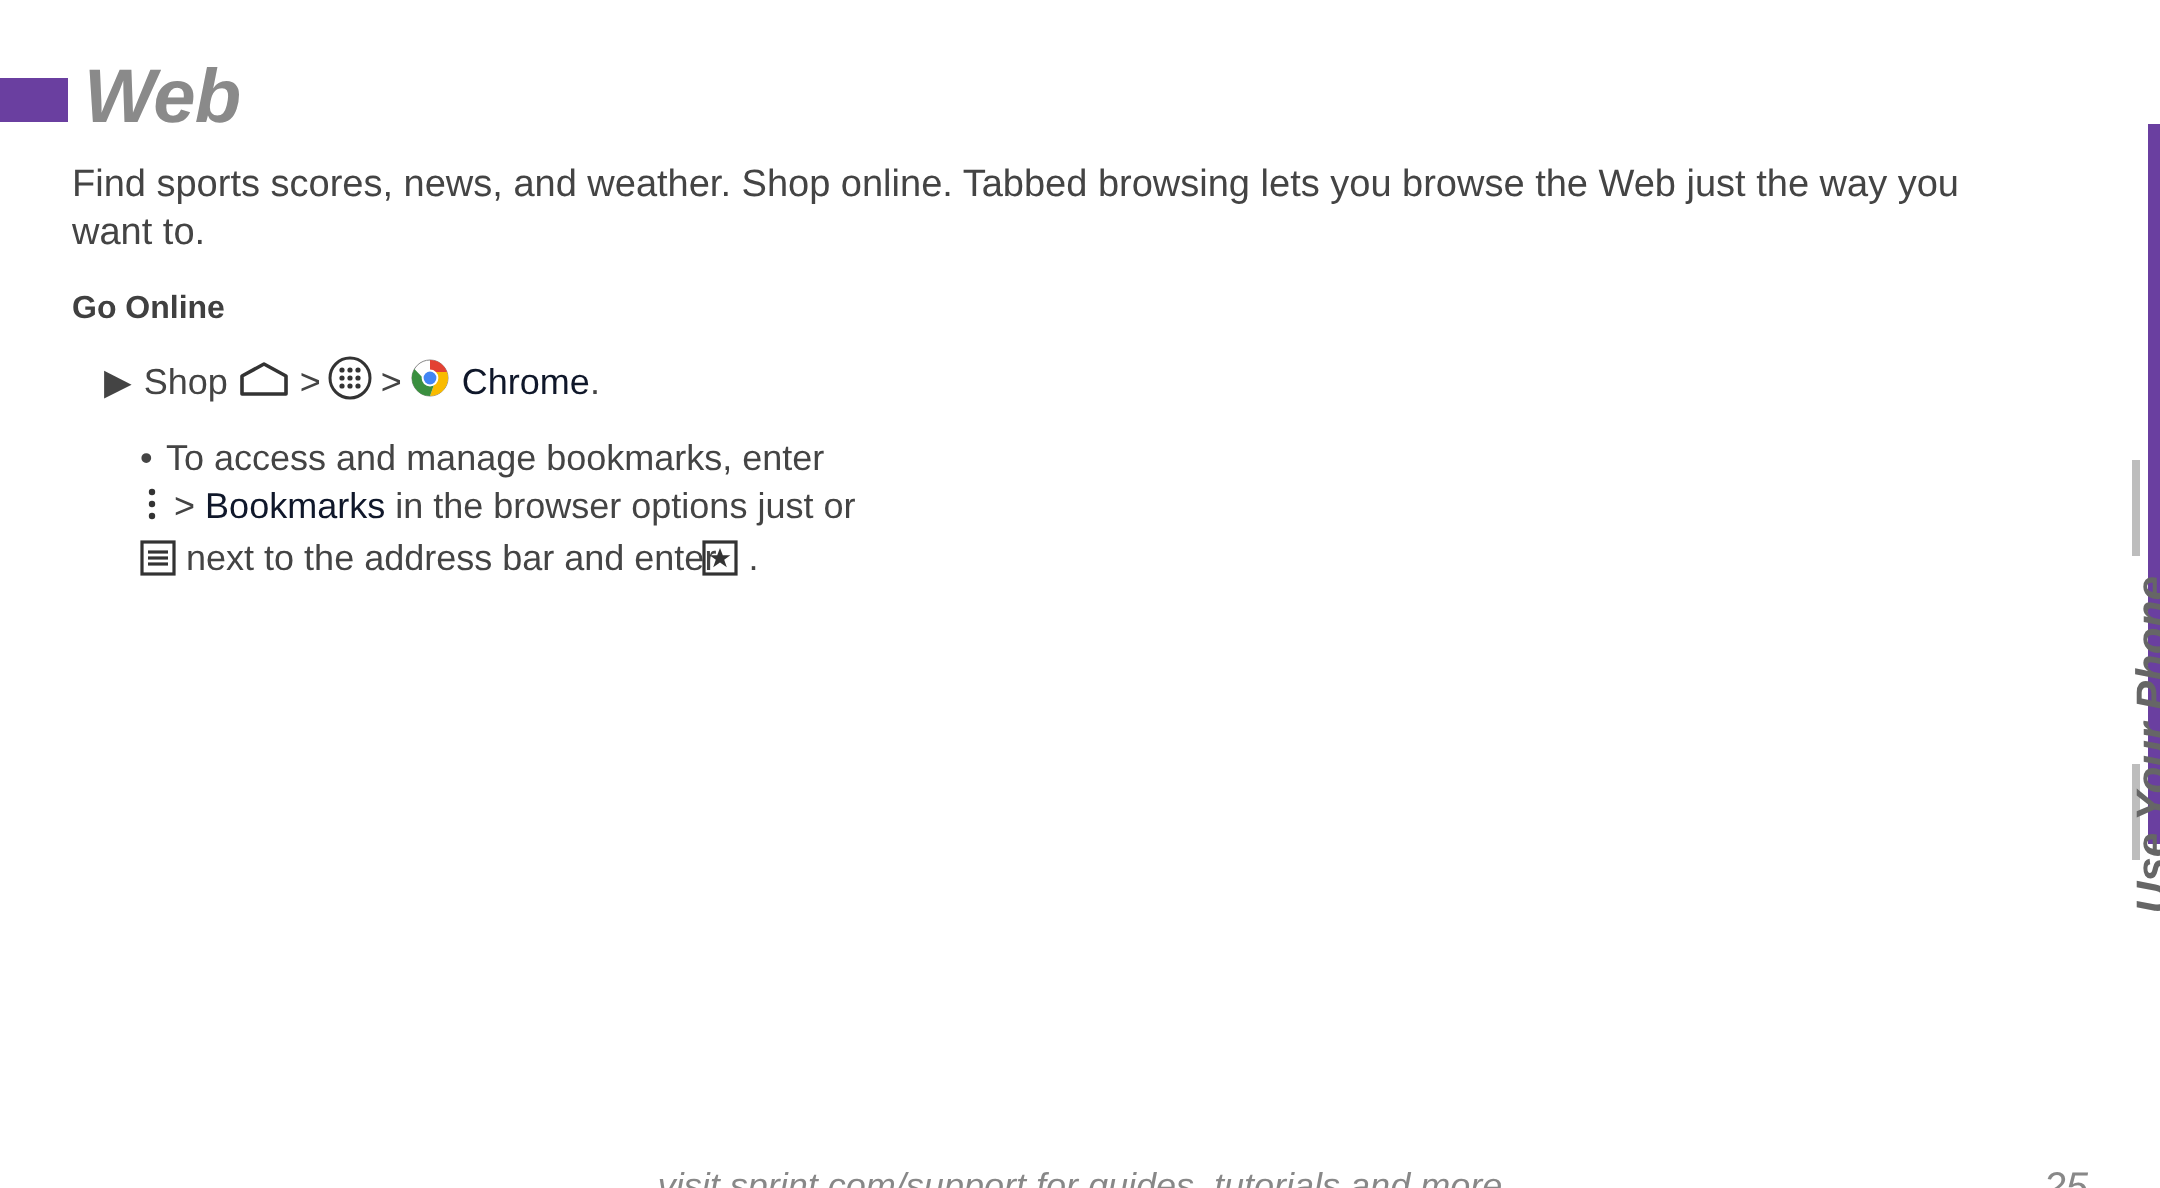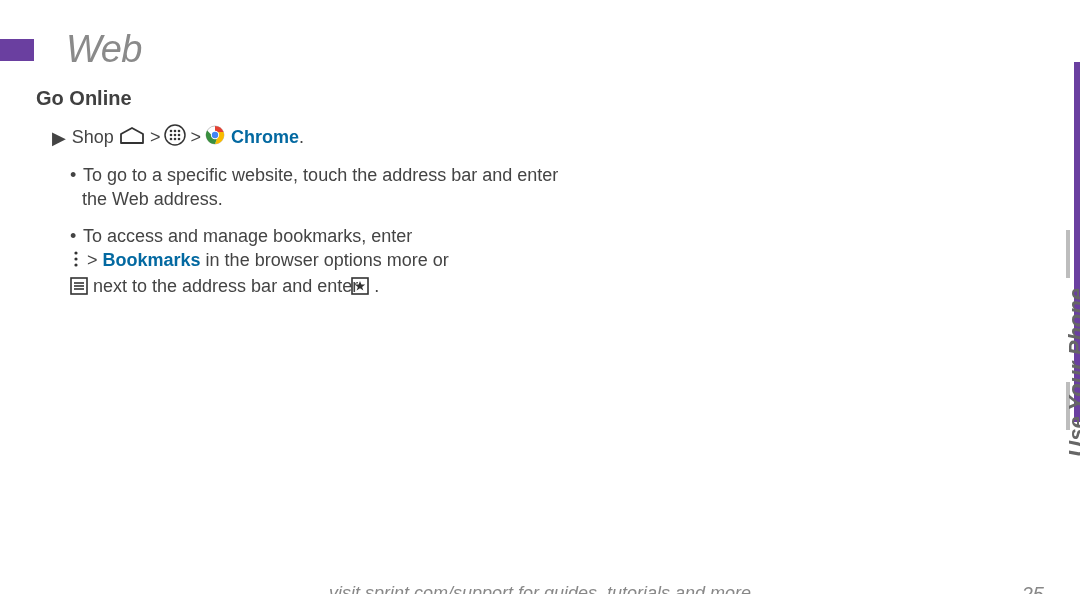--- a/index.html
+++ b/index.html
@@ -25,34 +25,33 @@
   }
   .heading-bar {
     width: 34px;
     height: 22px;
     background: #6a3fa0;
     margin-right: 8px;
   }
   .heading-text {
     font-size: 38px;
     font-style: italic;
-    font-weight: 400;
+    font-weight: 700;
     color: #8a8a8a;
     letter-spacing: -0.5px;
-    margin-left: 24px;
   }
   .intro {
     font-size: 19px;
     line-height: 1.28;
     margin: 10px 0 0 36px;
     max-width: 960px;
     color: #444;
   }
   .subhead {
-    font-size: 20px;
+    font-size: 16px;
     font-weight: 700;
     color: #404040;
     margin: 16px 0 0 36px;
   }
   .step-row {
     display: flex;
     align-items: center;
     margin: 14px 0 0 52px;
     font-size: 18px;
     color: #444;
@@ -64,21 +63,21 @@
   .bullet {
     margin: 12px 0 0 70px;
     font-size: 18px;
     line-height: 1.35;
     color: #444;
     max-width: 500px;
     text-indent: -12px;
     padding-left: 12px;
   }
   .bullet .dot { margin-right: 2px; }
-  .inline-bold { font-weight: 700; color: #0369a1; }
+  .inline-bold { font-weight: 400; color: #0f172a; }
   .icon {
     display: inline-block;
     vertical-align: -3px;
   }
   .footer {
     position: absolute;
     bottom: 18px;
     left: 0;
     right: 0;
     text-align: center;
@@ -126,20 +125,21 @@
 </head>
 <body>
 
 <div class="page">
 
   <div class="heading-block">
     <div class="heading-bar"></div>
     <div class="heading-text">Web</div>
   </div>
 
+  <div class="intro">Find sports scores, news, and weather. Shop online. Tabbed browsing lets you browse the Web just the way you want to.</div>
 
   <div class="subhead">Go Online</div>
 
   <div class="step-row">
     <span class="arrow-marker">▶</span>
     <span>Shop</span>
     <span style="width:4px"></span>
 
     <span class="icon">
       <svg width="28" height="20" viewBox="0 0 28 20">
@@ -172,39 +172,35 @@
         <path d="M10 19 A9 9 0 0 1 2.2 5.5 L7 10.5 L10 7 L13 10.5 Z" fill="#3a8f3f"></path>
         <circle cx="10" cy="10" r="4.2" fill="#fff"></circle>
         <circle cx="10" cy="10" r="3.2" fill="#4285f4"></circle>
       </svg>
     </span>
     <span style="width:6px"></span>
     <span class="inline-bold">Chrome</span>
     <span>.</span>
   </div>
 
-  <div class="bullet">
-    <span class="dot">•</span>
-    <span>To go to a specific website, touch the address bar and enter the Web address.</span>
-  </div>
 
   <div class="bullet">
     <span class="dot">•</span>
     <span>To access and manage bookmarks, enter</span><br>
     
     <span class="icon" style="vertical-align:-2px;">
       <svg width="12" height="18" viewBox="0 0 12 18">
         <circle cx="6" cy="3" r="1.6" fill="#333"></circle>
         <circle cx="6" cy="9" r="1.6" fill="#333"></circle>
         <circle cx="6" cy="15" r="1.6" fill="#333"></circle>
       </svg>
     </span>
     <span class="gt">&gt;</span>
     <span class="inline-bold">Bookmarks</span>
-    <span> in the browser options more or</span><br>
+    <span> in the browser options just or</span><br>
     
     <span class="icon" style="vertical-align:-3px;">
       <svg width="18" height="18" viewBox="0 0 18 18">
         <rect x="1" y="1" width="16" height="16" fill="none" stroke="#333" stroke-width="1.6"></rect>
         <line x1="4" y1="6" x2="14" y2="6" stroke="#333" stroke-width="1.6"></line>
         <line x1="4" y1="9" x2="14" y2="9" stroke="#333" stroke-width="1.6"></line>
         <line x1="4" y1="12" x2="14" y2="12" stroke="#333" stroke-width="1.6"></line>
       </svg>
     </span>
     <span> next to the address bar and enter </span>

